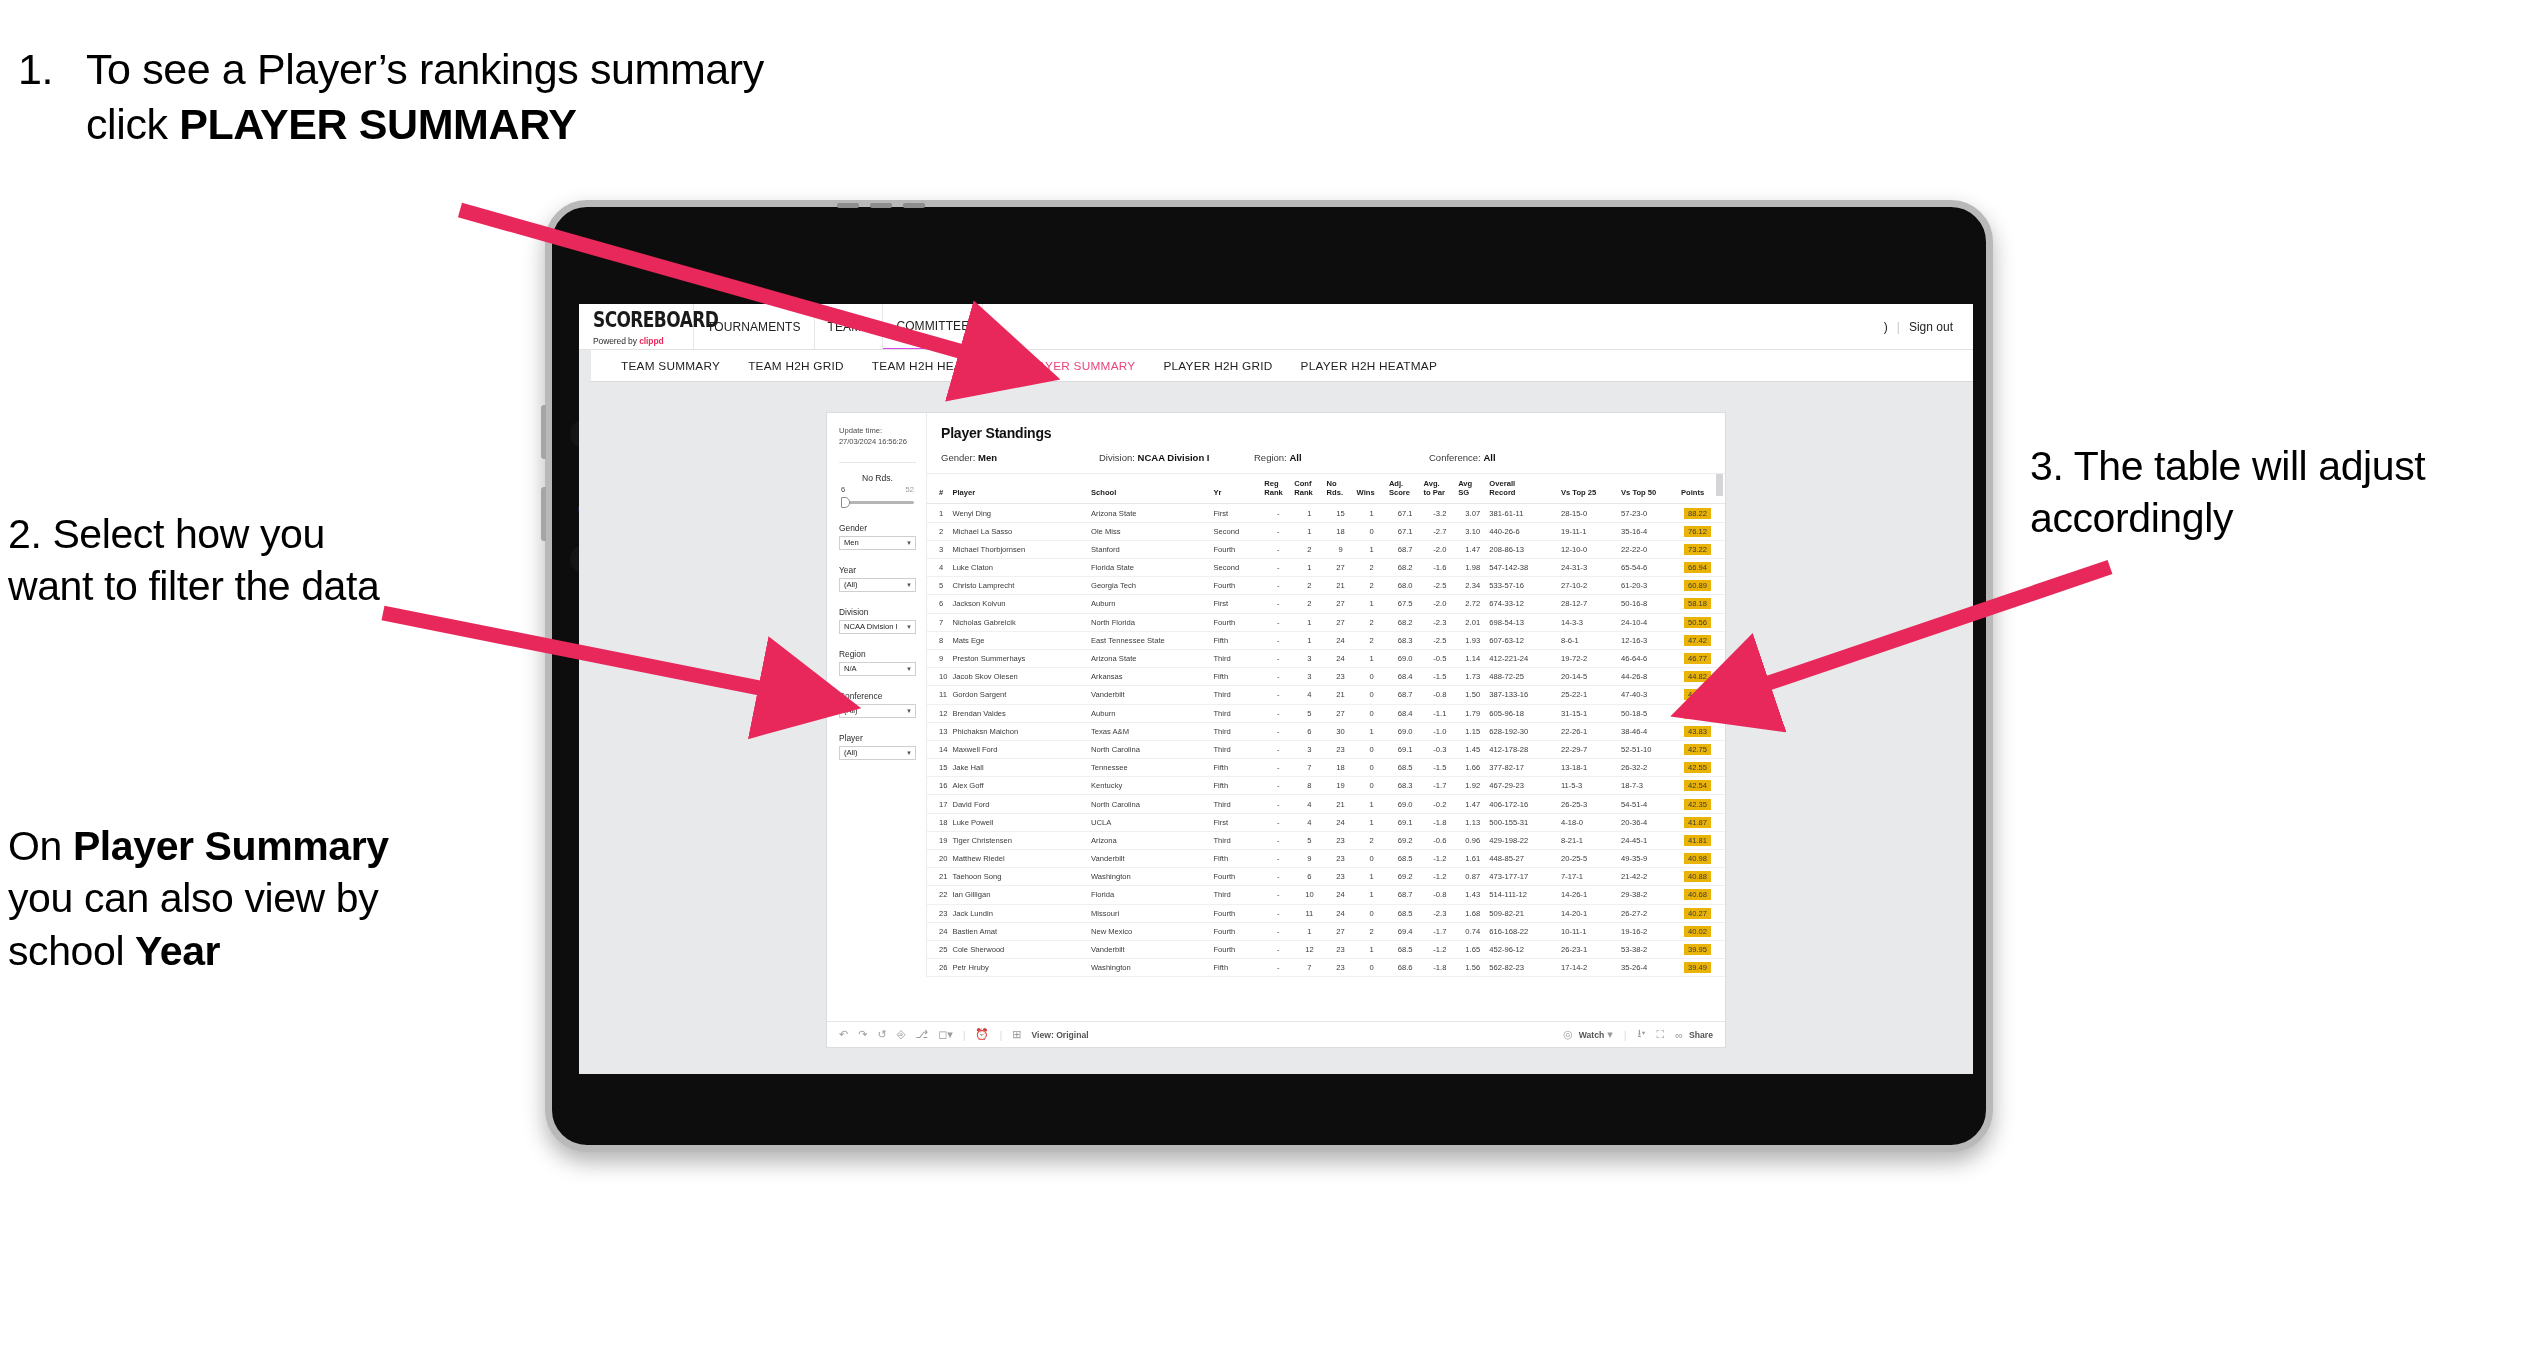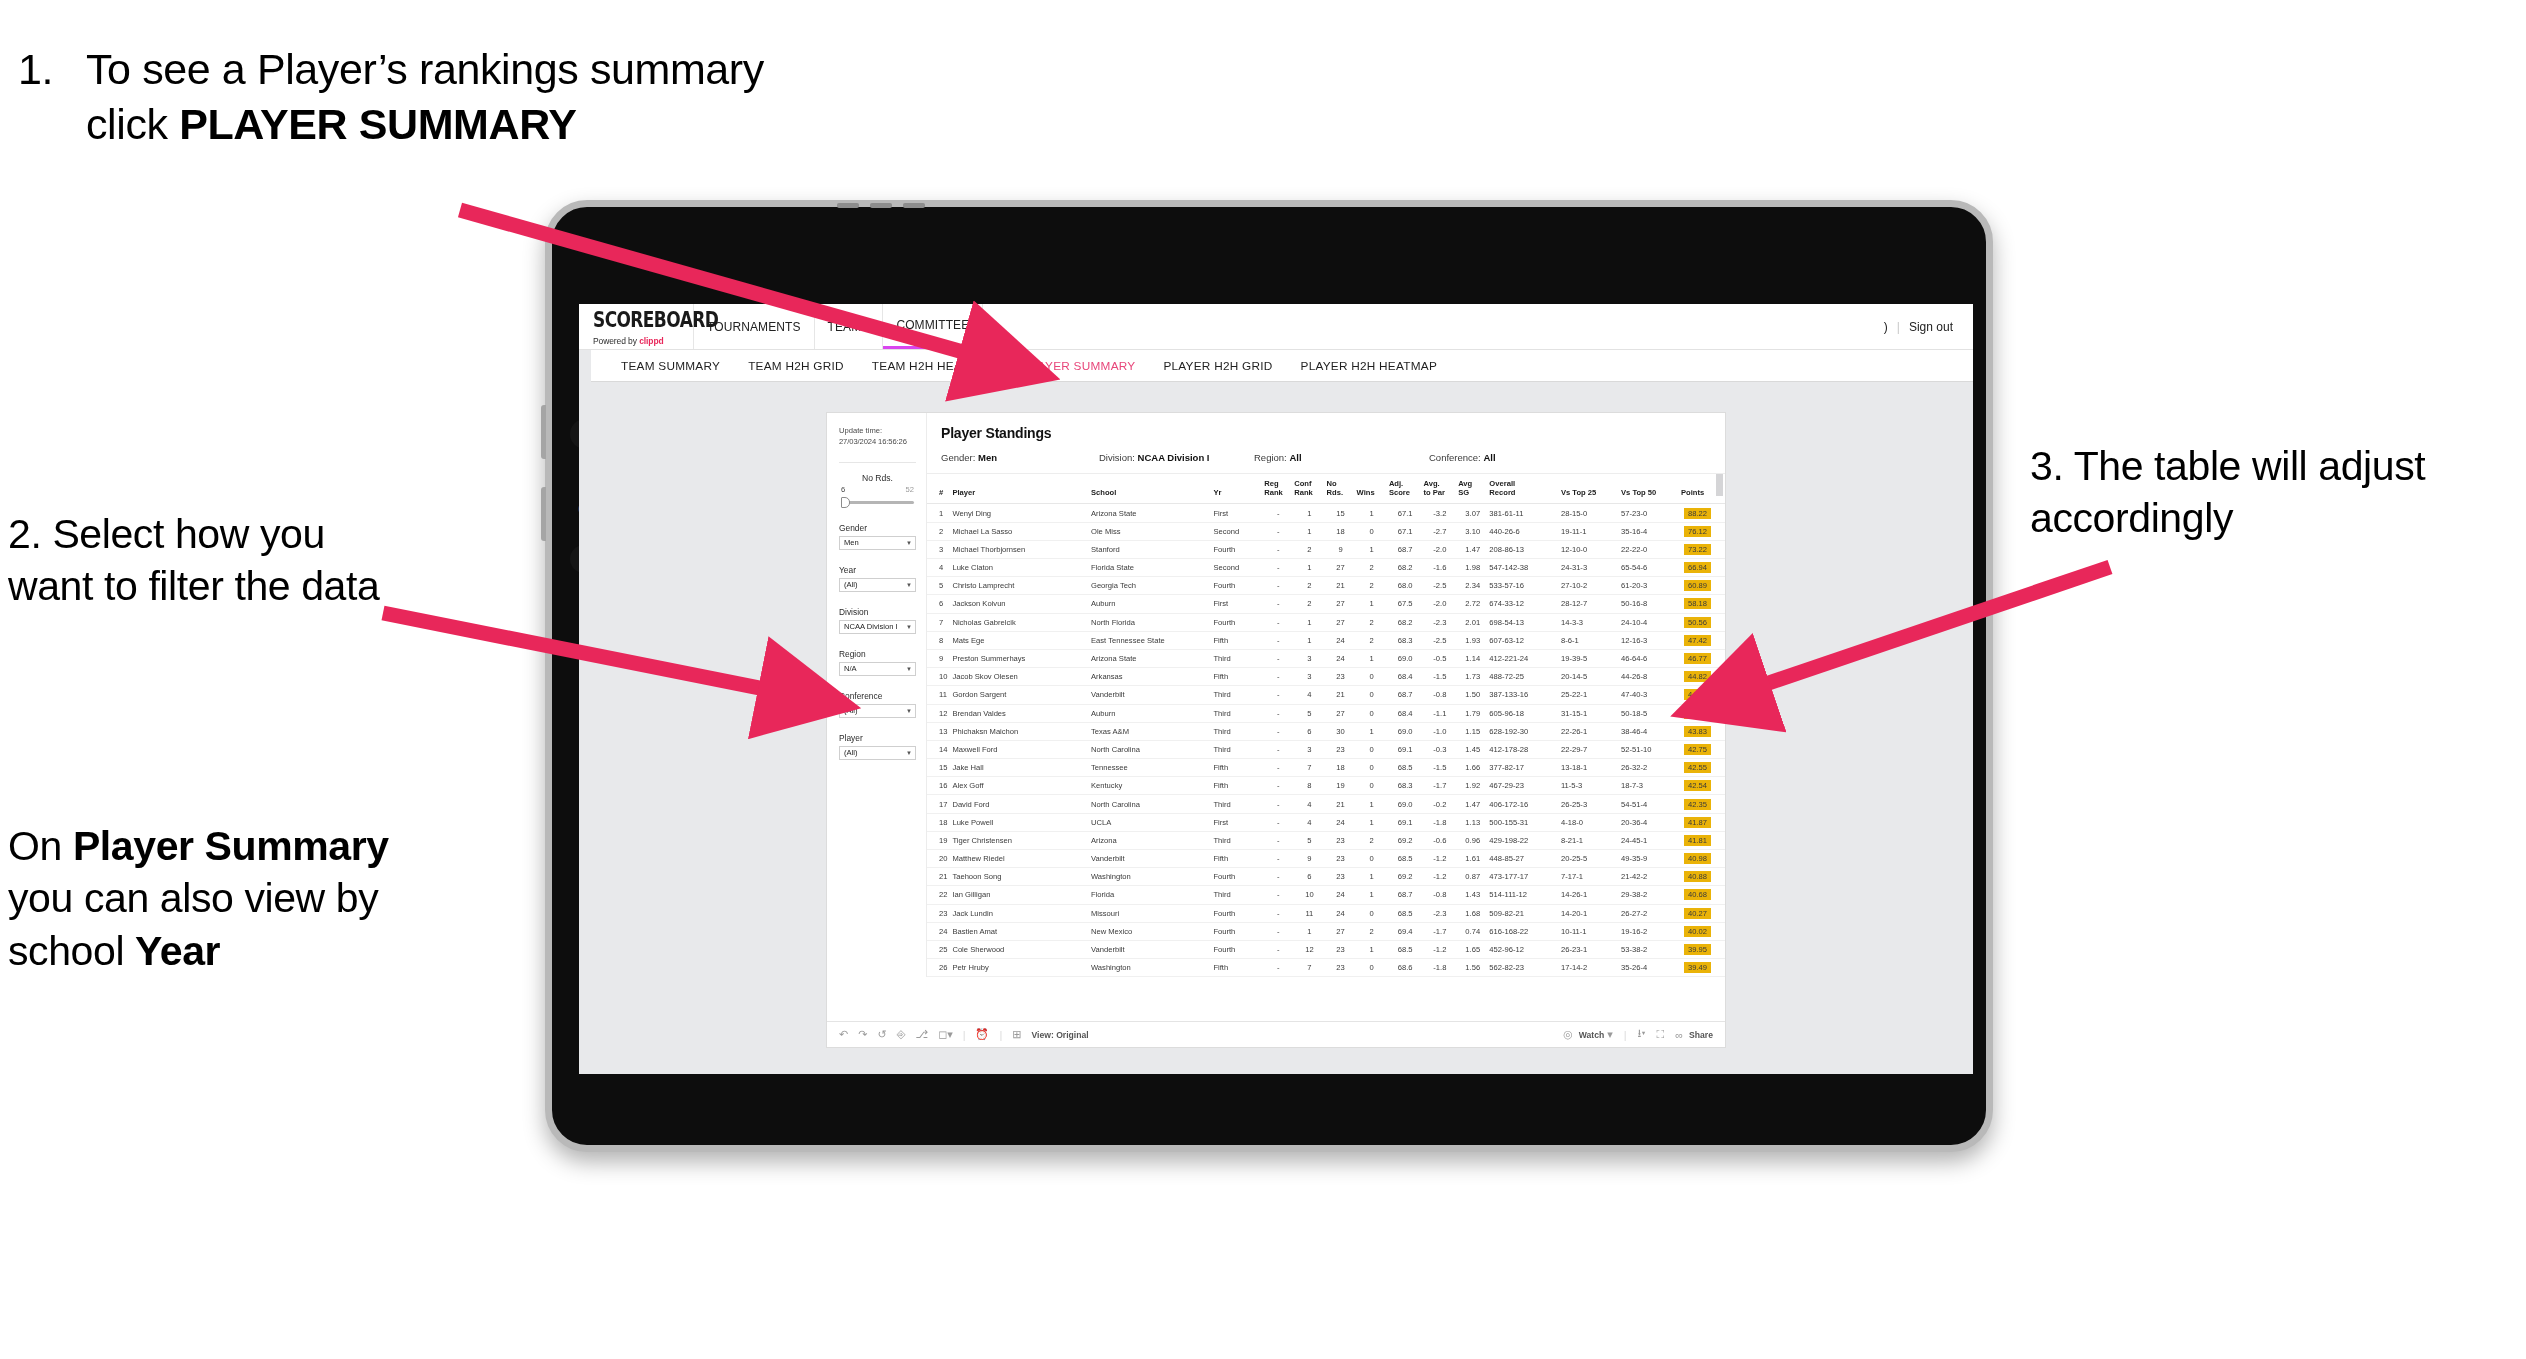--- a/index.html
+++ b/index.html
@@ -82,21 +82,21 @@
   }
   .logo-sub { font-size: 8.5px; color: #2b2b2b; margin-top: 7px; letter-spacing: -0.1px; }
   .logo-sub .pink { color: #e8275a; font-weight: 700; }
 
   .topnav { display: flex; align-items: stretch; }
   .topnav .titem {
     display: flex; align-items: center; padding: 0 13px;
     font-size: 12px; color: #222; letter-spacing: 0.1px;
     border-right: 1px solid #e6e6e6; cursor: pointer; white-space: nowrap;
   }
-  .topnav .titem.active { border-bottom: 3px solid #d946ef; }
+  .topnav .titem.active { border-bottom: 1px solid #d946ef; }
 
   .brand-right {
     margin-left: auto; display: flex; align-items: center; gap: 9px;
     padding-right: 20px; font-size: 12px; color: #222;
   }
   .brand-right .divider { color: #c9c9c9; }
 
   
   .subnav {
     height: 32px; background: #fff;
@@ -508,21 +508,21 @@
                         <td class="c-school">Arizona State</td>
                         <td class="c-yr">Third</td>
                         <td class="c-regr">-</td>
                         <td class="c-confr">3</td>
                         <td class="c-nords">24</td>
                         <td class="c-wins">1</td>
                         <td class="c-adj">69.0</td>
                         <td class="c-par">-0.5</td>
                         <td class="c-sg">1.14</td>
                         <td class="c-rec">412-221-24</td>
-                        <td class="c-t25">19-39-5</td>
+                        <td class="c-t25">19-72-2</td>
                         <td class="c-t50">46-64-6</td>
                         <td class="c-pts"><span class="ptbox">46.77</span></td>
                       </tr>
                       <tr>
                         <td class="c-rank">10</td>
                         <td class="c-player">Jacob Skov Olesen</td>
                         <td class="c-school">Arkansas</td>
                         <td class="c-yr">Fifth</td>
                         <td class="c-regr">-</td>
                         <td class="c-confr">3</td>

